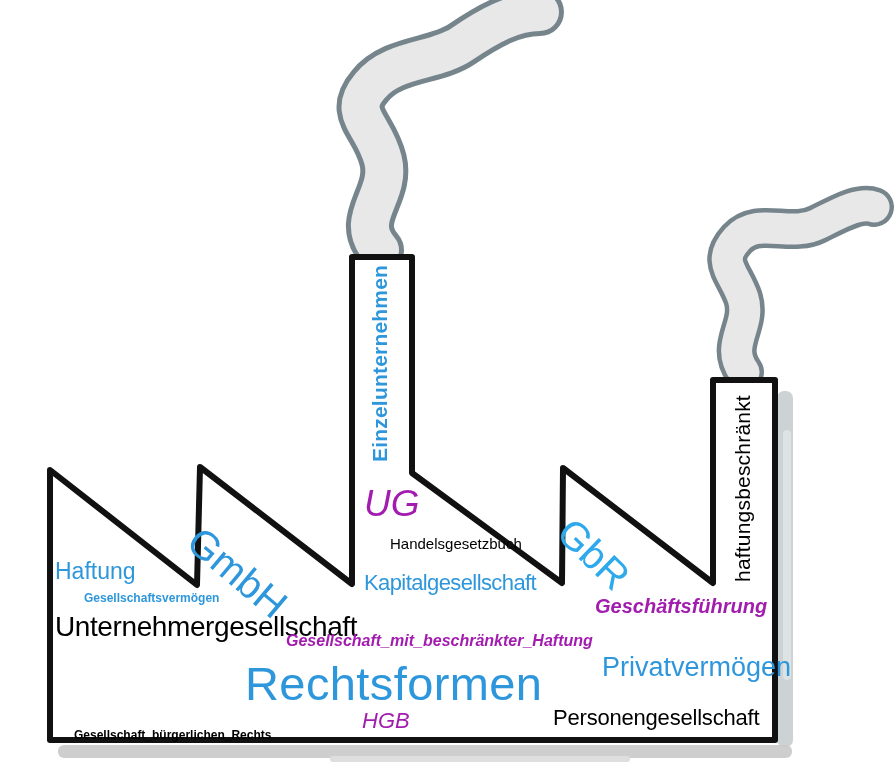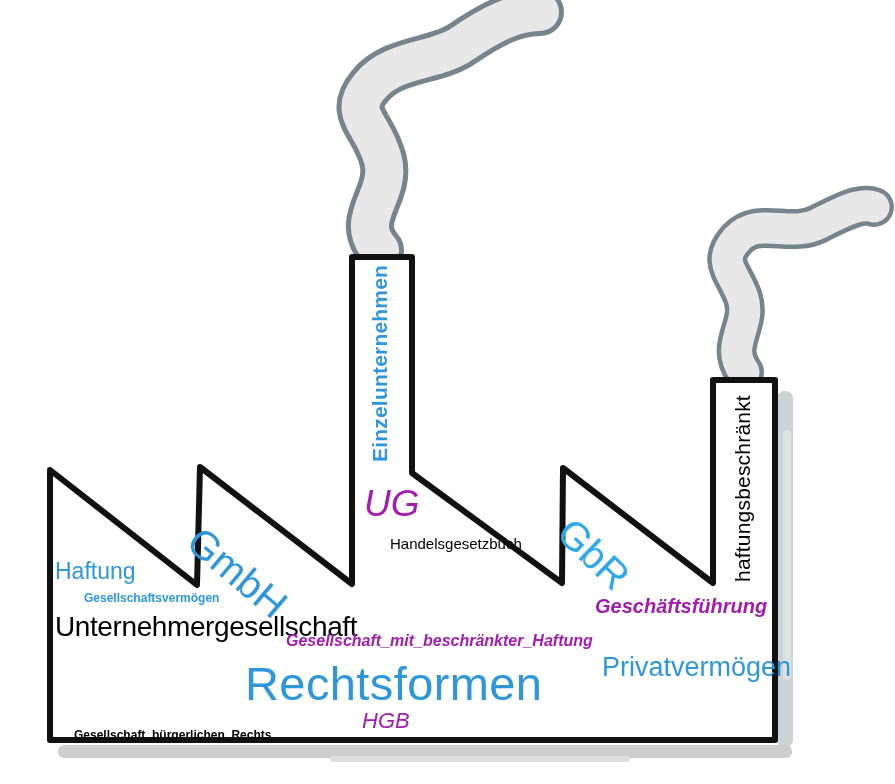--- a/index.html
+++ b/index.html
@@ -76,26 +76,28 @@
       <path d="M744,372 C724,344 752,326 743,298 C734,272 716,262 737,239 C758,216 790,238 818,224 C842,212 860,202 874,207" fill="none" stroke="#76858C" stroke-width="40" stroke-linecap="round" stroke-linejoin="round"></path>
       <path d="M744,372 C724,344 752,326 743,298 C734,272 716,262 737,239 C758,216 790,238 818,224 C842,212 860,202 874,207" fill="none" stroke="#E8E8E8" stroke-width="31" stroke-linecap="round" stroke-linejoin="round"></path>
     </g>
 
     <path d="M50,470 L197,585 L200,467 L352,584 L352,257 L412,257 L412,473 L562,583 L563,468 L713,583 L713,380 L775,380 L775,740 L50,740 Z" fill="#ffffff" stroke="#111111" stroke-width="6" stroke-linejoin="round" stroke-linecap="round"></path>
   </svg>
 
   <div class="word w-einzelunternehmen c-blue">Einzelunternehmen</div>
   <div class="word w-ug c-turq">UG</div>
   <div class="word w-handelsgesetzbuch c-black">Handelsgesetzbuch</div>
+  <div class="word w-kapitalgesellschaft c-blue">Kapitalgesellschaft</div>
   <div class="word w-gmbh c-blue">GmbH</div>
   <div class="word w-haftung c-blue">Haftung</div>
   <div class="word w-gesellschaftsvermoegen c-blue">Gesellschaftsvermögen</div>
   <div class="word w-unternehmergesellschaft c-black">Unternehmergesellschaft</div>
   <div class="word w-gbr c-azure">GbR</div>
   <div class="word w-geschaeftsfuehrung c-turq">Geschäftsführung</div>
   <div class="word w-haftungsbeschraenkt c-black">haftungsbeschränkt</div>
   <div class="word w-gesellschaft-mbh c-turq">Gesellschaft_mit_beschränkter_Haftung</div>
   <div class="word w-privatvermoegen c-blue">Privatvermögen</div>
   <div class="word w-rechtsformen c-blue">Rechtsformen</div>
   <div class="word w-gesellschaft-br c-black">Gesellschaft_bürgerlichen_Rechts</div>
   <div class="word w-hgb c-turq">HGB</div>
+  <div class="word w-personengesellschaft c-black">Personengesellschaft</div>
 
 </div>
 
 </body></html>

